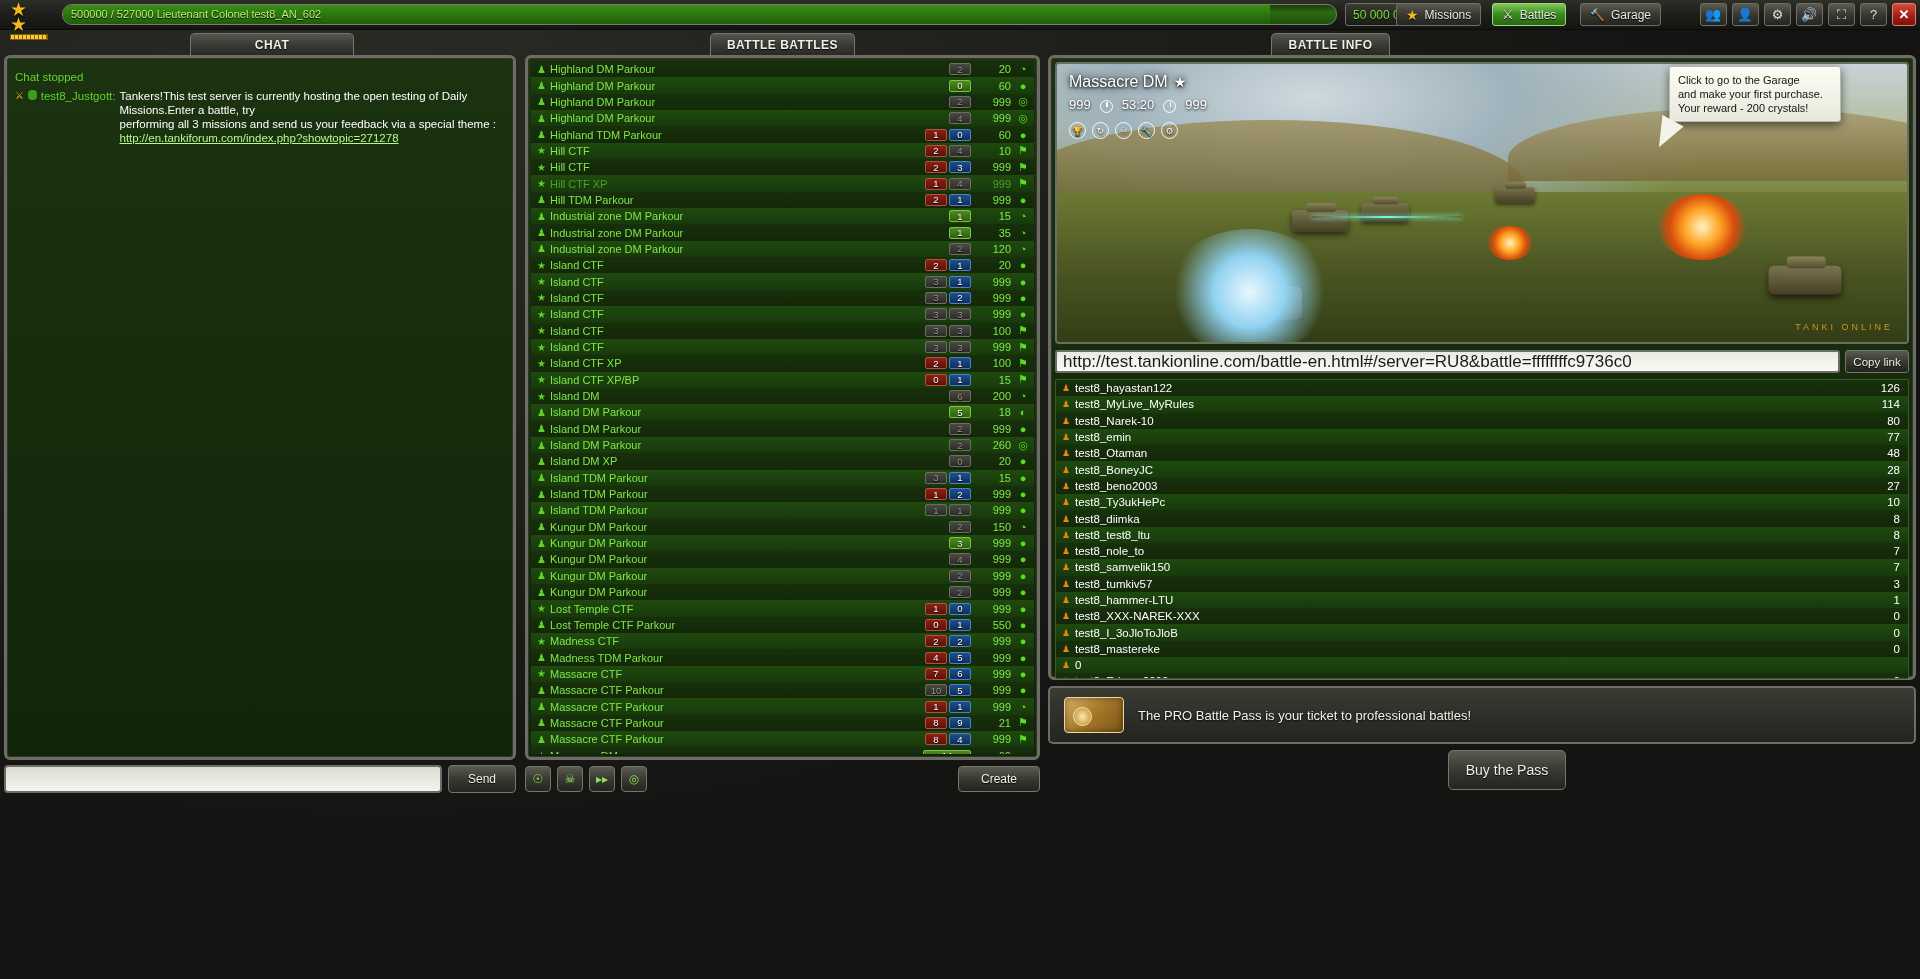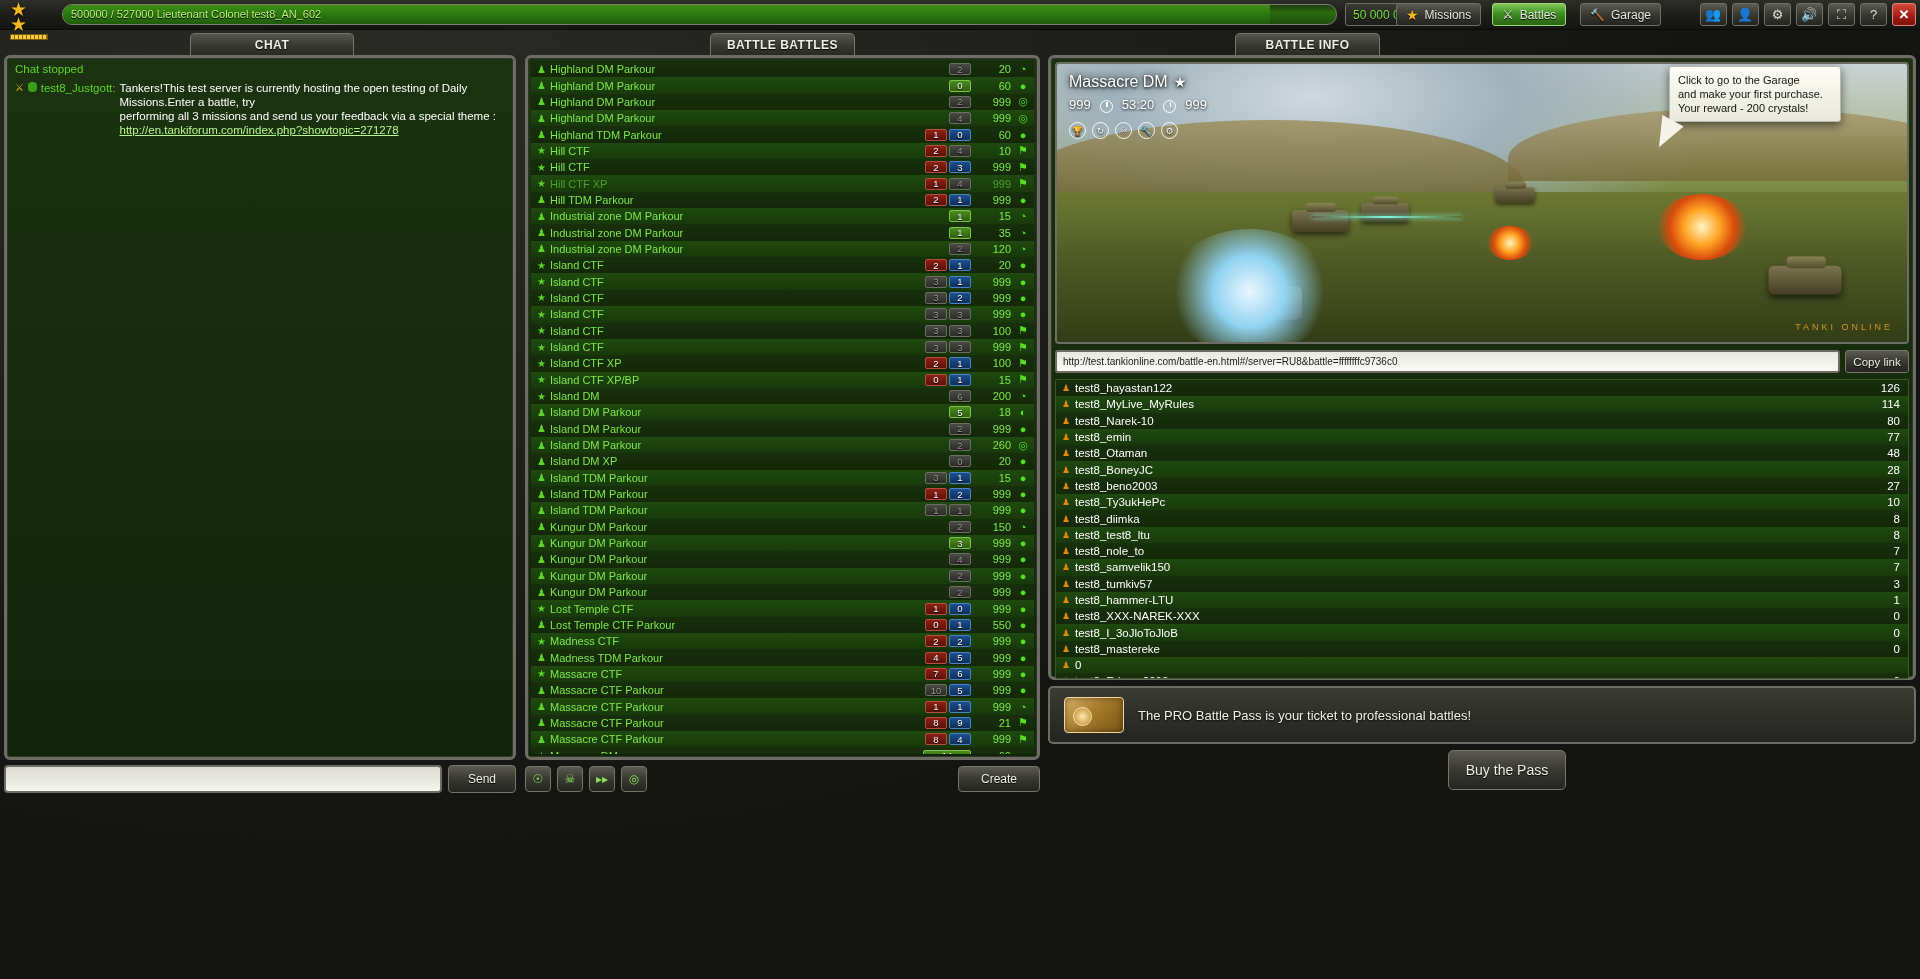--- a/index.html
+++ b/index.html
@@ -94,21 +94,21 @@
   .panel {
     position:absolute;
     border: 3px solid #6d6d63;
     border-radius: 6px;
     background: linear-gradient(180deg,#1b3310 0%, #11250a 100%);
     box-shadow: inset 0 0 0 1px #33332d;
   }
 
   
   #chat-panel { left: 4px; top: 55px; width: 512px; height: 705px; }
-  .chat-inner { padding: 5px 8px; height: 100%; overflow:hidden; font-size:11.5px; }
+  .chat-inner { padding: 5px 8px; height: 100%; overflow:hidden; font-size:11.5px;margin-top:8px; }
   .chat-status { color:#63d42a; margin-bottom: 6px; }
   .chat-msg { display:flex; gap:4px; line-height:14px; }
   .chat-rank { color:#f3b81b; font-size:10px; }
   .bubble-icon {
     display:inline-block; width:11px; height:10px; border-radius:4px;
     background:#3c9d18; position:relative; top:1px;
   }
   .chat-name { color:#5fd227; white-space:nowrap; }
   .chat-body { color:#ffffff; }
   .chat-body a { color:#b8f78c; text-decoration:underline; }
@@ -241,21 +241,21 @@
   }
   .watermark {
     position:absolute; right:14px; bottom:10px; color:#e8a321; font-size:9px;
     letter-spacing:3px; opacity:.85;
   }
 
   .link-row { display:flex; gap:5px; margin-top:6px; height:23px; }
   .link-field {
     flex:1; border:2px solid #6d6d63; border-radius:3px;
     background: linear-gradient(180deg,#e9e9e2,#fbfbf6);
-    font-size:10px; color:#1b1b1b; padding: 0 6px; line-height:19px;
+    font-size:17px; color:#1b1b1b; padding: 0 6px; line-height:19px;
     white-space:nowrap; overflow:hidden;
   }
   .copybtn {
     width:64px; border:1px solid #75756a; border-radius:3px;
     background: linear-gradient(180deg,#5b5b51 0%,#3a3a33 48%,#242420 100%);
     color:#efefe8; font-size:11.5px; cursor:pointer; text-shadow:0 1px 1px #000;
   }
 
   .players {
     margin-top:6px; height: 300px; overflow-y:auto;
@@ -354,21 +354,21 @@
   <div class="icon-btn" style="left:1732px;">👤</div>
   <div class="icon-btn" style="left:1764px;">⚙</div>
   <div class="icon-btn" style="left:1796px;">🔊</div>
   <div class="icon-btn" style="left:1828px;">⛶</div>
   <div class="icon-btn" style="left:1860px;">?</div>
   <div class="icon-btn close" style="left:1892px;width:24px;">✕</div>
 </div>
 
 <div class="tabhdr" style="left:190px; top:33px; width:164px;">CHAT</div>
 <div class="tabhdr" style="left:710px; top:33px; width:145px;">BATTLE BATTLES</div>
-<div class="tabhdr" style="left:1235px; top:33px; width:145px;">BATTLE INFO</div>
+<div class="tabhdr" style="left:1271px; top:33px; width:119px;">BATTLE INFO</div>
 
 <div class="panel" id="chat-panel">
   <div class="chat-inner">
     <div class="chat-status">Chat stopped</div>
     <div class="chat-msg">
       <span class="chat-rank">⚔</span>
       <span class="bubble-icon"></span>
       <span class="chat-name">test8_Justgott:</span>
       <span class="chat-body">
         <span>Tankers!This test server is currently hosting the open testing of Daily Missions.Enter a battle, try</span><br>

